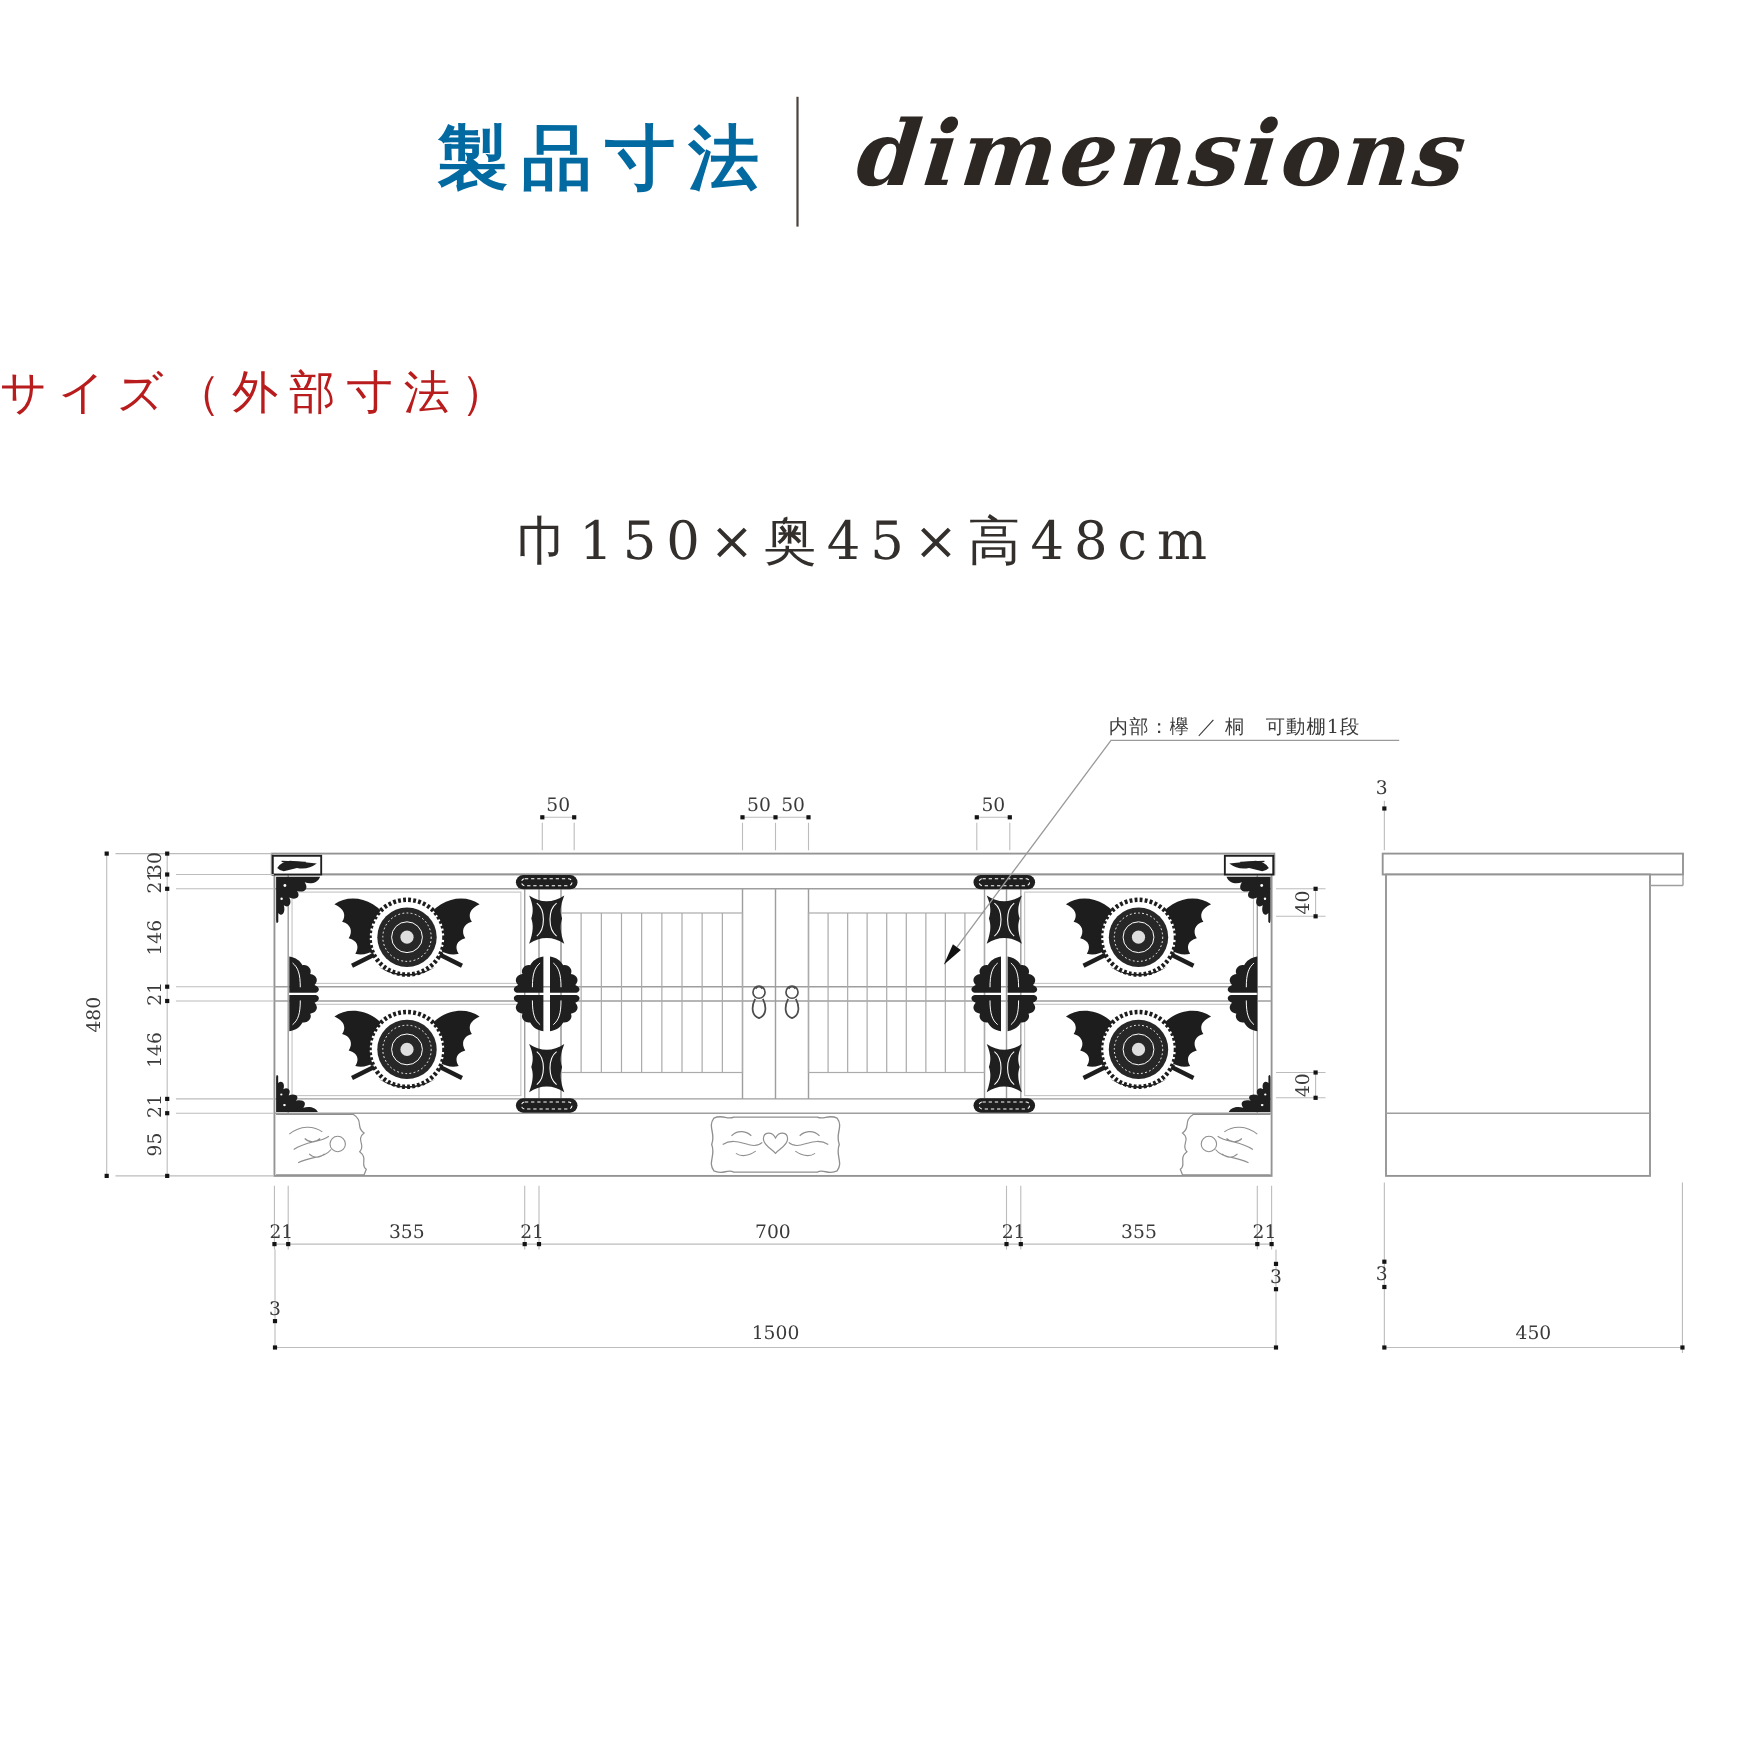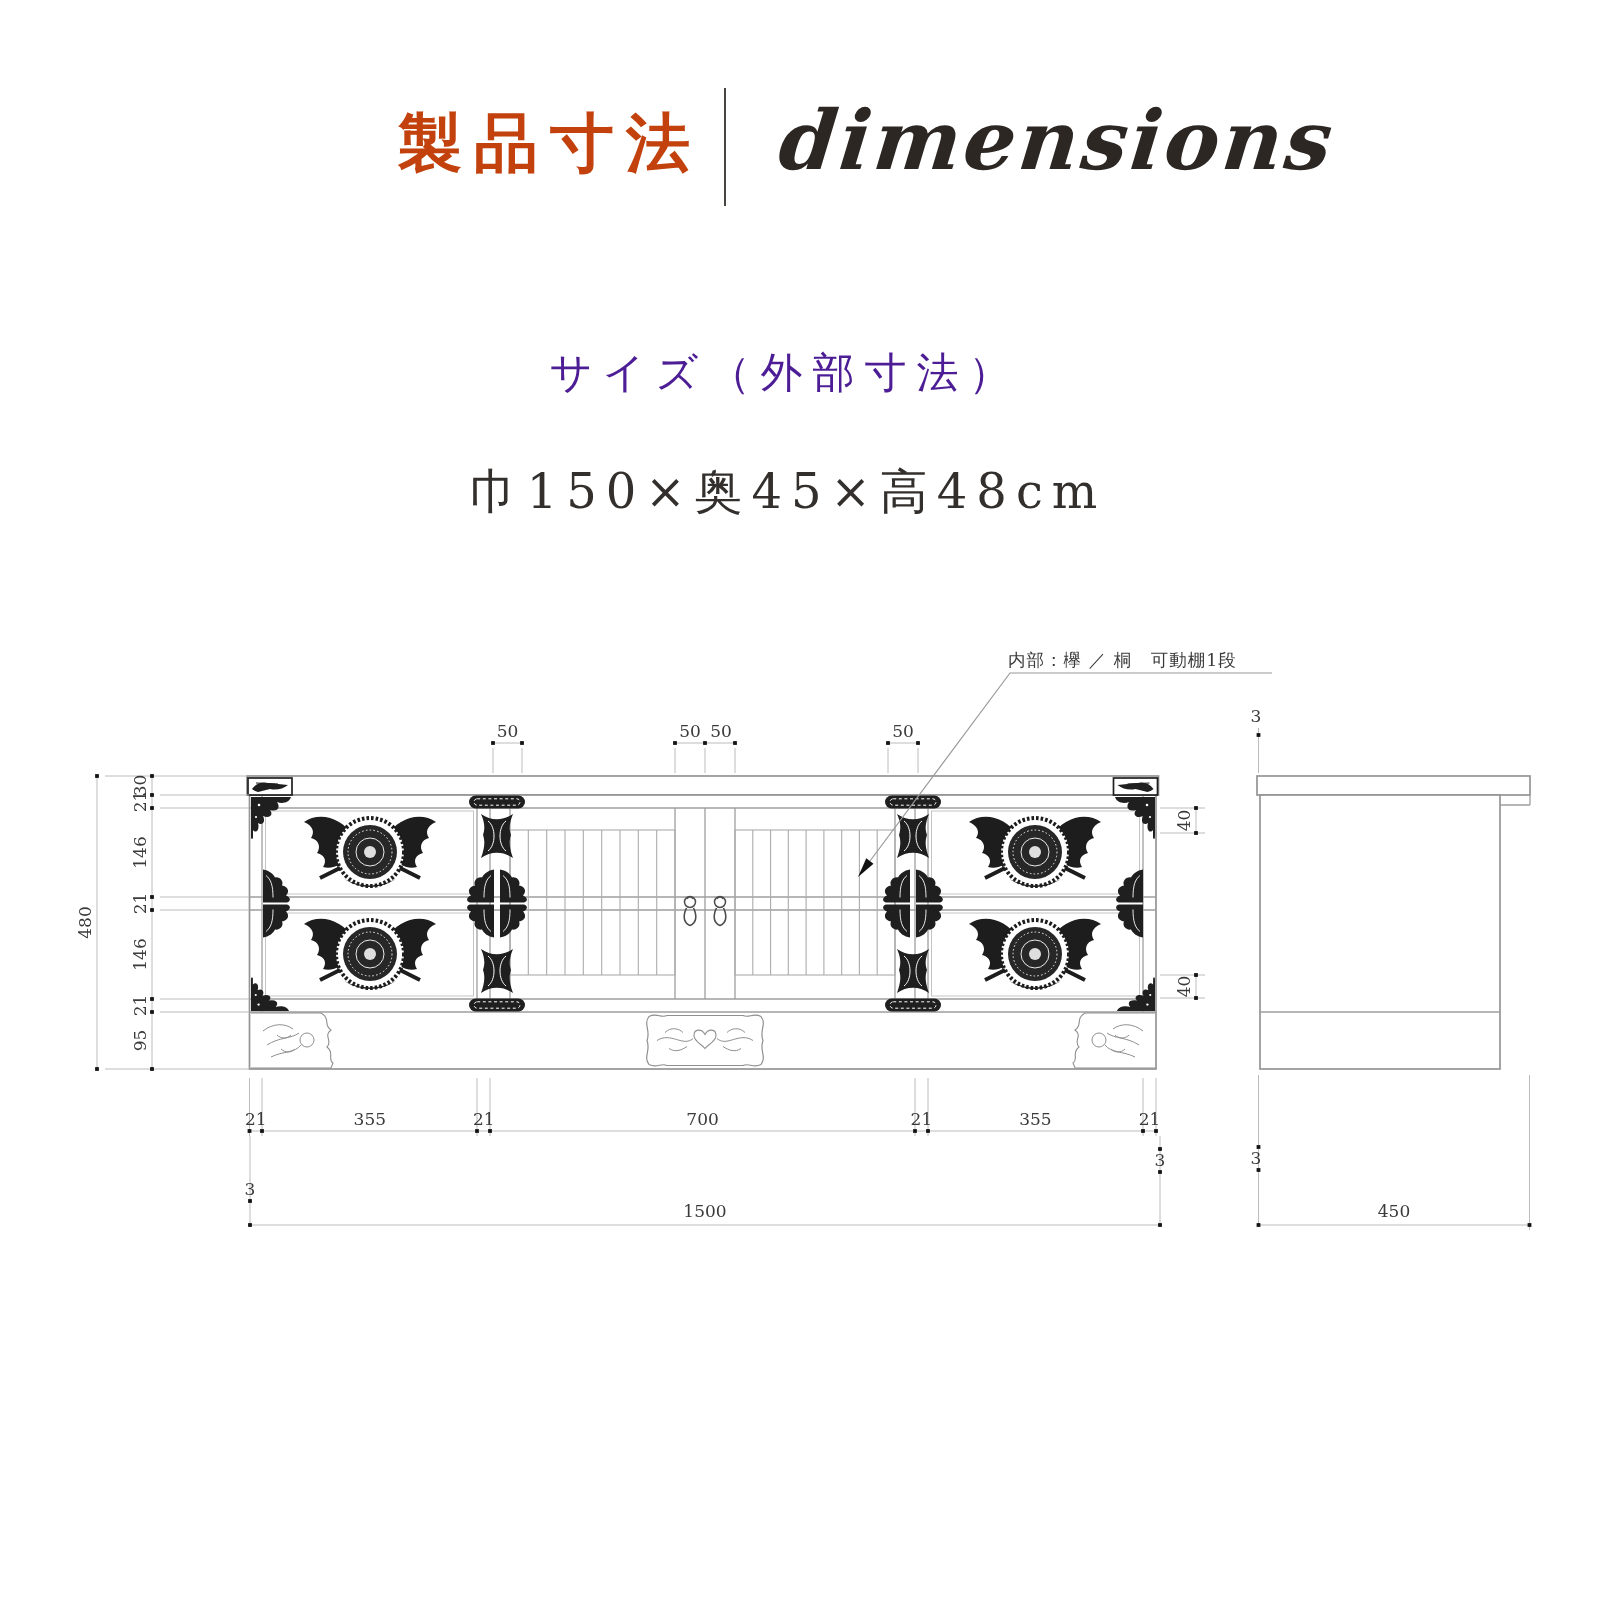--- a/index.html
+++ b/index.html
@@ -1,24 +1,24 @@
 <!DOCTYPE html>
 <html><head>
 <meta charset="utf-8">
 <style>
   html,body{margin:0;padding:0;background:#ffffff;}
   .page{position:relative;width:1600px;height:1600px;background:#ffffff;overflow:hidden;
         font-family:"DejaVu Serif","Liberation Serif",serif;color:#2d2926;}
   .title-jp{position:absolute;left:398px;top:100px;font-size:64px;font-weight:600;
-            letter-spacing:12px;color:#c2410c;}
+            letter-spacing:12px;color:#0369a1;}
   .hdr-divider{position:absolute;left:724px;top:88px;width:2px;height:118px;background:#4a4440;}
   .title-en{position:absolute;left:780px;top:92px;font-size:82px;font-style:italic;font-weight:700;
             letter-spacing:3px;color:#2d2724;transform:skewX(-6deg);}
-  .subtitle{position:absolute;left:0;top:345px;width:1570px;text-align:center;font-size:42px;
-            letter-spacing:10px;color:#4c1d95;}
+  .subtitle{position:absolute;left:0;top:329px;width:1570px;text-align:left;font-size:42px;
+            letter-spacing:10px;color:#b91c1c;}
   .sizeline{position:absolute;left:3px;top:460px;width:1570px;text-align:center;font-size:48px;
             letter-spacing:9px;color:#332f2c;}
   svg text{font-family:"DejaVu Serif","Liberation Serif",serif;}
   .dim{font-size:17px;fill:#3a3a3a;}
   .anno{font-size:17.5px;fill:#3a3a3a;letter-spacing:1px;}
 </style>
 </head>
 <body>
 
 <div class="page">

